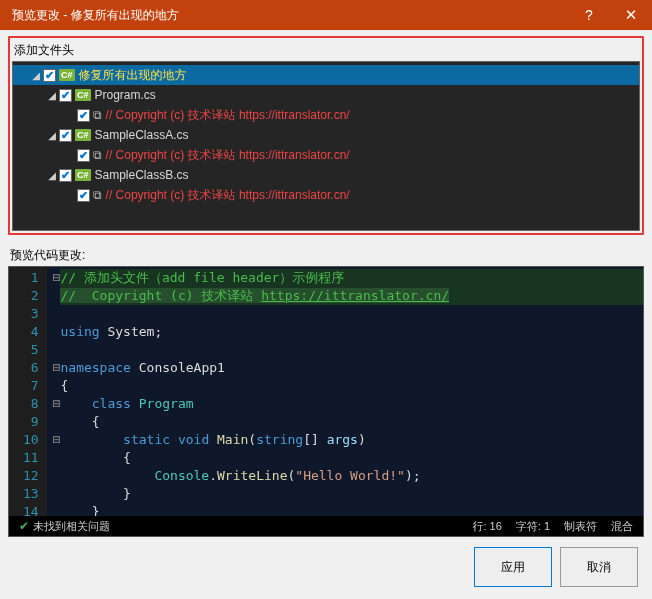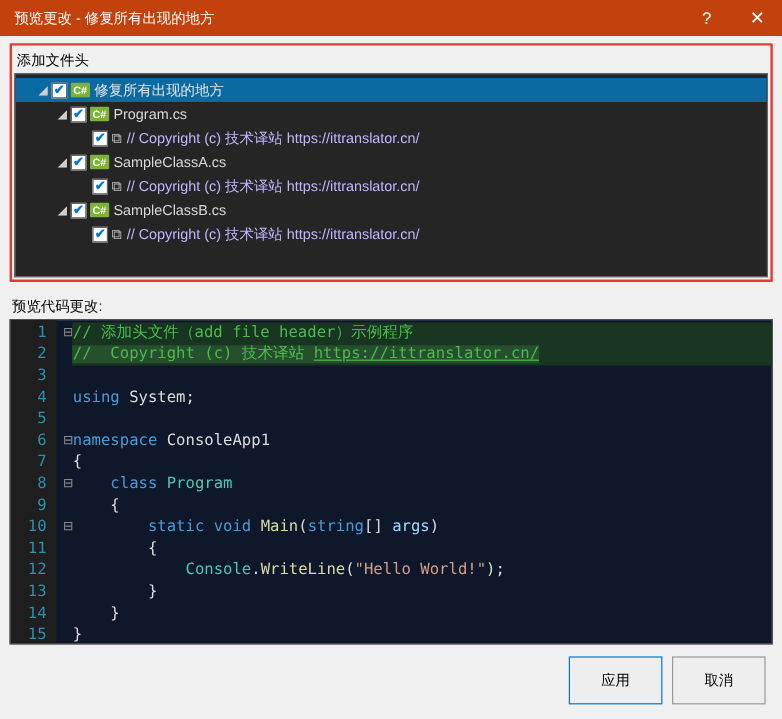--- a/index.html
+++ b/index.html
@@ -13,23 +13,23 @@
 .tree-outer{border:2px solid #e53935;border-radius:1px;padding:2px;margin-bottom:6px}
 .tree{background:#252526;color:#d8d8d8;height:170px;overflow:auto;border:1px solid #666;box-sizing:border-box;padding:3px 0}
 .tree-row{display:flex;align-items:center;height:20px;white-space:nowrap}
 .ind{display:inline-block;width:16px;flex:0 0 16px}
 .arrow{width:14px;text-align:center;color:#cfcfcf;font-size:10px}
 .chk{width:13px;height:13px;background:#fff;border:1px solid #666;box-sizing:border-box;display:inline-flex;align-items:center;justify-content:center;margin-right:3px;color:#0078d4;font-size:11px;line-height:1;font-weight:bold}
 .icon-cs{background:#7bb33a;color:#fff;font-size:9px;font-weight:bold;padding:0 2px;border-radius:1px;margin-right:4px;line-height:12px;height:12px;display:inline-flex;align-items:center}
 .icon-hdr{color:#b8b8b8;margin-right:4px;font-size:12px}
 .tree-row .lbl{font-size:12px}
 .tree-row.selected{background:#0b6aa2;color:#fff}
-.tree-row.selected .lbl{color:#e5e5e5}
+.tree-row.selected .lbl{color:#fde047}
 .tree-row.file .lbl{color:#d8d8d8}
-.tree-row.comment .lbl{color:#c4b5fd}
+.tree-row.comment .lbl{color:#ef4444}
 .code-label-row{display:flex;align-items:flex-end;margin:6px 0 2px 2px}
 .code-label-row .lbl{color:#000}
 .editor{flex:1;background:#0f172a;border:1px solid #555;display:flex;flex-direction:column;overflow:hidden}
 .editor-body{flex:1;display:flex;overflow:auto}
 .gutter{background:#1e1e1e;color:#2b91af;text-align:right;padding:2px 8px 2px 14px;font-family:Consolas,NSimSun,monospace;font-size:13px;line-height:18px;user-select:none}
 .code{flex:1;font-family:Consolas,NSimSun,monospace;font-size:13px;line-height:18px;color:#dcdcdc;padding:2px 6px;white-space:pre}
 .fold{color:#888}
 .c-comment{color:#4cbb4c}
 .c-comment-link{color:#4cbb4c;text-decoration:underline}
 .c-new-bg{background:#264f2e}
@@ -163,20 +163,28 @@
 <span class="fold">⊟</span>    <span class="c-kw">class</span> <span class="c-type">Program</span>
      {
 <span class="fold">⊟</span>        <span class="c-kw">static</span> <span class="c-kw">void</span> <span class="c-method">Main</span>(<span class="c-kw">string</span>[] <span class="c-param">args</span>)
          {
              <span class="c-type">Console</span>.<span class="c-method">WriteLine</span>(<span class="c-str">"Hello World!"</span>);
          }
      }
  }
 </div>
       </div>
+      <div class="status">
+        <span><span class="ok">✔</span><span>未找到相关问题</span></span>
+        <span class="spacer"></span>
+        <span>行: 16</span>
+        <span>字符: 1</span>
+        <span>制表符</span>
+        <span>混合</span>
+      </div>
     </div>
 
     <div class="buttons">
       <button class="primary">应用</button>
       <button>取消</button>
     </div>
 
   </div>
 </div>
 

